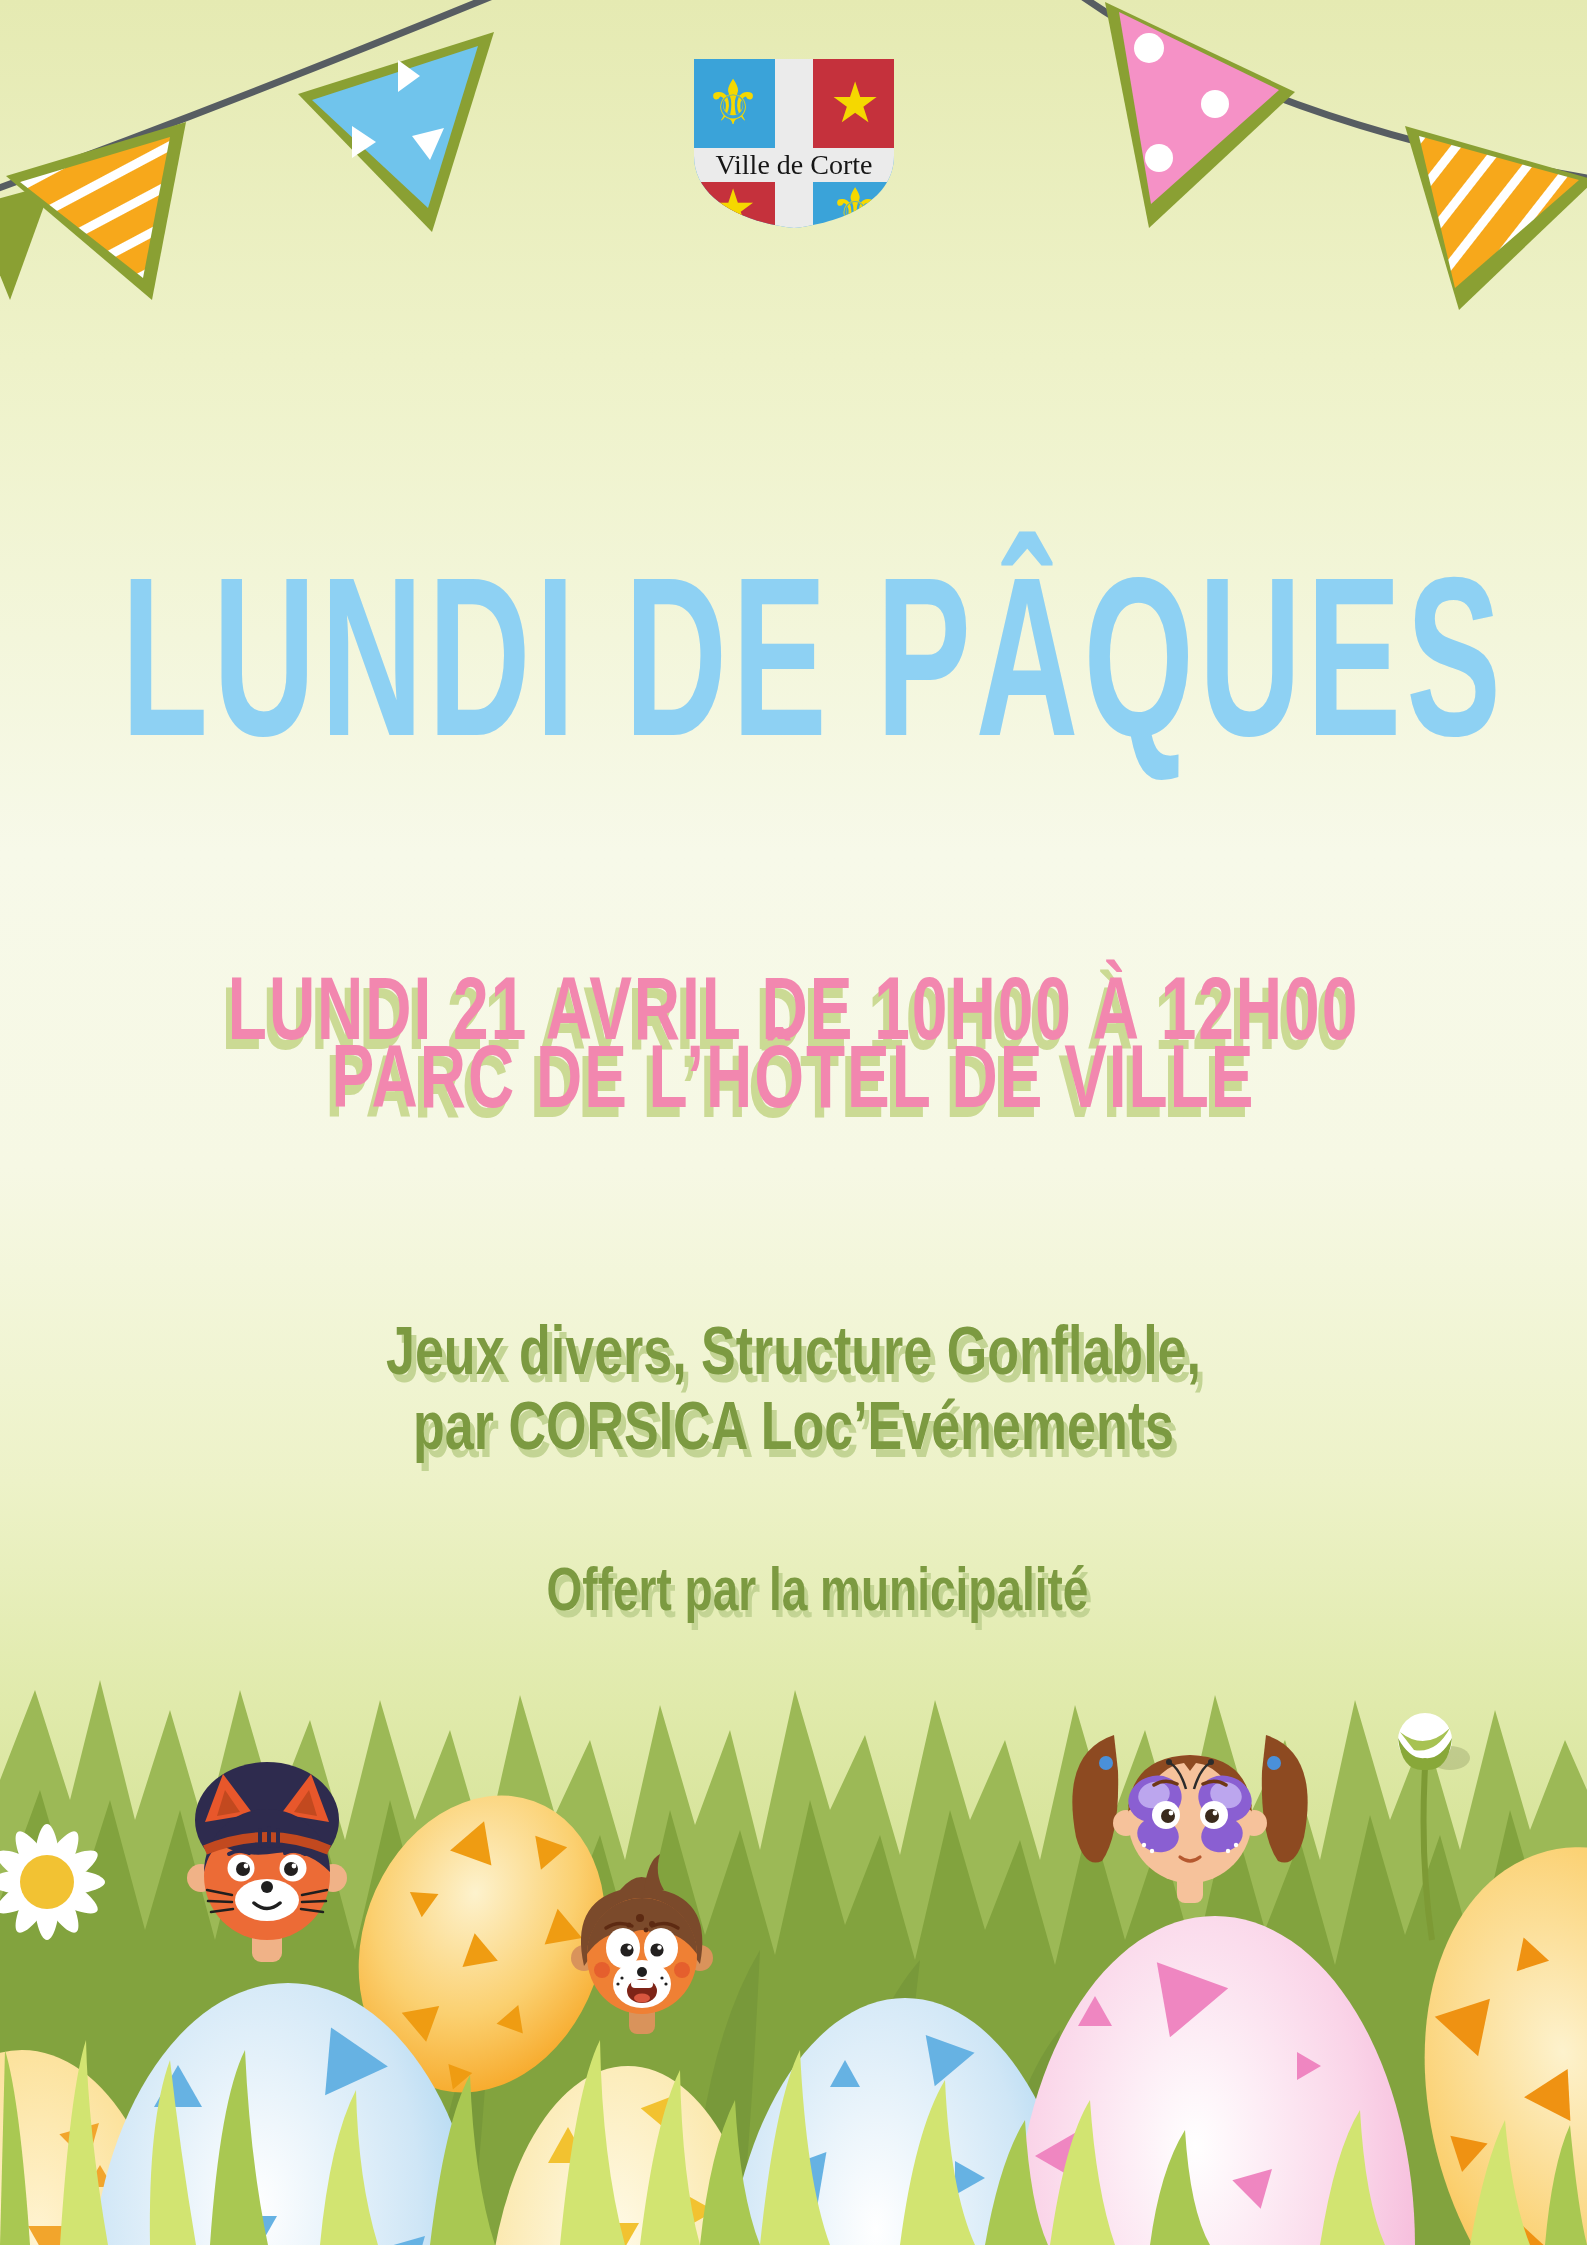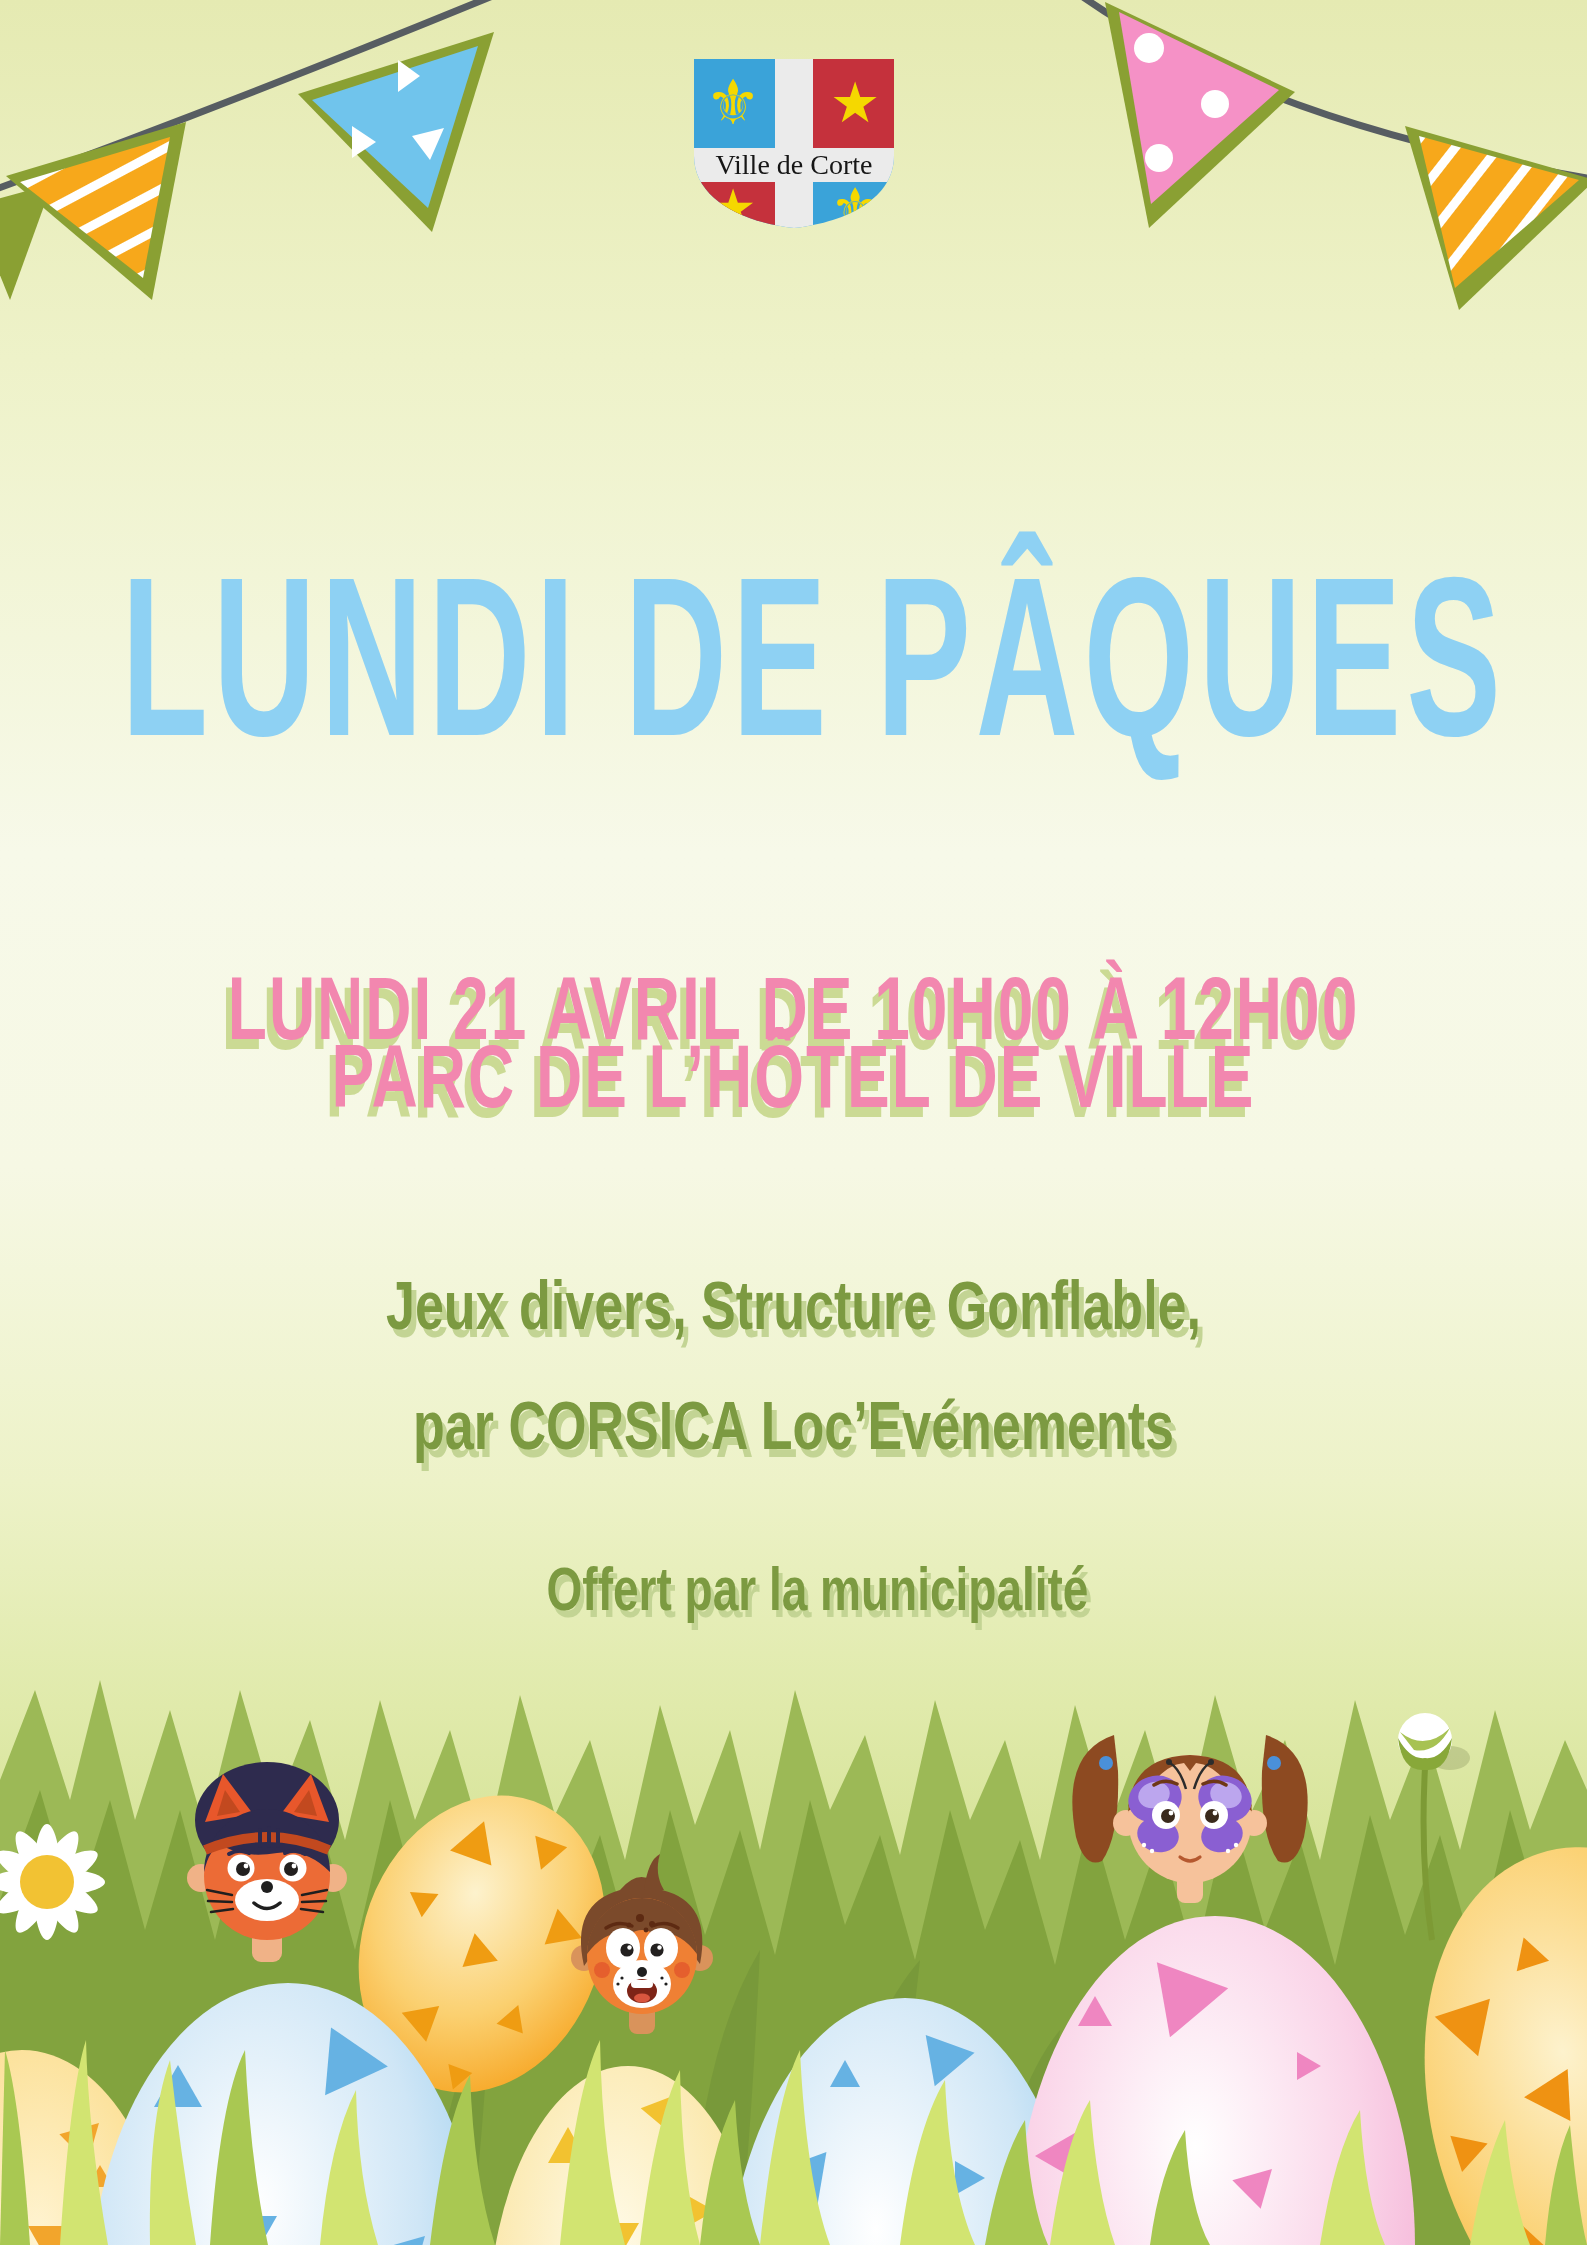--- a/index.html
+++ b/index.html
@@ -11,21 +11,21 @@
   .txtline > span{display:inline-block;transform-origin:50% 50%;}
   .title-line{top:584px;line-height:146px;padding-left:20px;}
   .title-line > span{font-size:142px;font-weight:800;letter-spacing:5px;color:#8ed1f3;transform:scaleY(1.6);}
   .sched{line-height:66px;}
   .sched > span{font-size:64px;font-weight:800;letter-spacing:2px;color:#f287af;transform:scaleY(1.4);
     text-shadow:-6px 7px 0 #cbda94;}
   .sched1{top:975px;} .sched2{top:1043px;}
   .act{line-height:54px;}
   .act > span{font-size:52px;font-weight:800;letter-spacing:0px;color:#7c9a41;transform:scaleY(1.32);
     text-shadow:5px 6px 0 #c3d494;}
-  .act1{top:1245px;} .act2{top:1278px;} .act3{top:1398px;}
+  .act1{top:1245px;} .act2{top:1323px;} .act3{top:1398px;}
   .foot{top:1564px;line-height:50px;margin-left:24px;}
   .foot > span{font-size:46px;font-weight:800;color:#7c9a41;transform:scaleY(1.32);
     text-shadow:4px 5px 0 #c3d494;}
   .crest{position:absolute;top:56px;left:50%;transform:translateX(-50%);}
   svg{display:block;}
 </style>
 </head>
 <body>
 
 <div class="poster">

